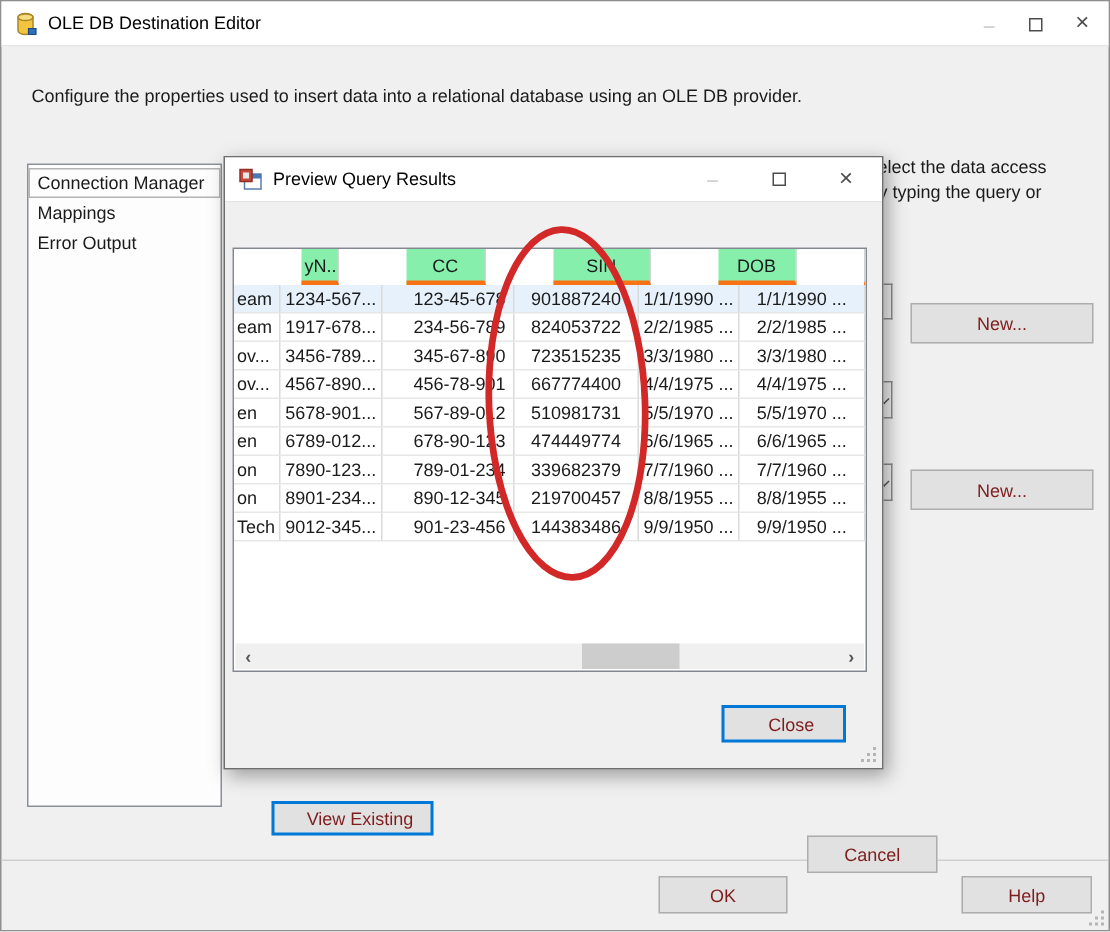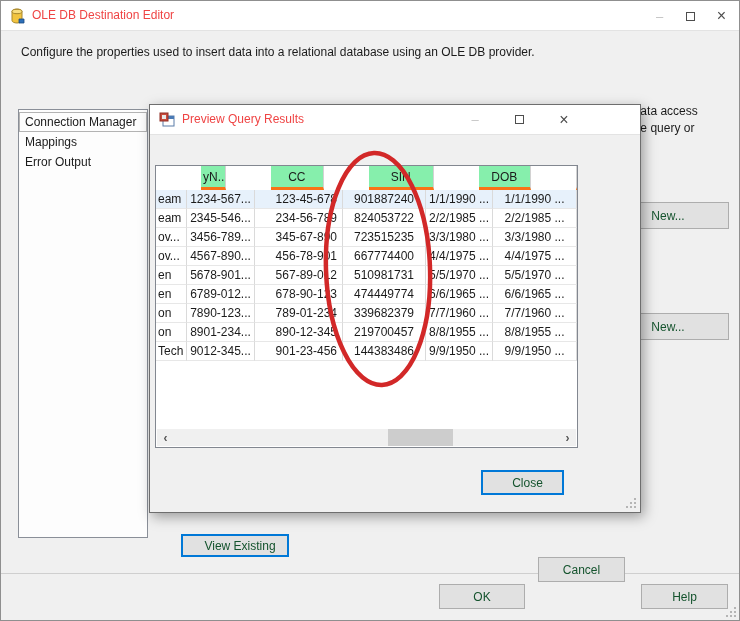--- a/index.html
+++ b/index.html
@@ -6,40 +6,40 @@
   html,body { width: 740px; height: 621px; overflow: hidden; }
   body { font-family: "Liberation Sans", "DejaVu Sans", sans-serif; font-size: 12px; color: #1b1b1b; }
 
   .window { position: relative; width: 740px; height: 621px; background: #f0f0f0;
             border: 1px solid #8f8f8f; }
 
   
   .titlebar { position: absolute; top: 0; left: 0; right: 0; height: 30px; background: #fff;
               border-bottom: 1px solid #e3e3e3; }
   .titlebar .app-icon { position: absolute; left: 8px; top: 7px; width: 16px; height: 16px; }
-  .titlebar .title { position: absolute; left: 31px; top: 0; line-height: 29px; color: #ef4444; }
+  .titlebar .title { position: absolute; left: 31px; top: 0; line-height: 29px; color: #000000; }
   .cap-btns { position: absolute; right: 2px; top: 0; height: 30px; display: flex; }
   .cap-btn { width: 31px; height: 30px; display: flex; align-items: center; justify-content: center;
              color: #4d4d4d; font-size: 13px; }
   .cap-btn.dim { color: #c0c0c0; }
   .max-box { width: 9px; height: 9px; border: 1px solid #4d4d4d; display: block; }
 
   
-  .desc { position: absolute; left: 20px; top: 44px; width: 705px; }
+  .desc { position: absolute; left: 20px; top: 56px; width: 705px; }
 
   
   .sidebar { position: absolute; left: 17px; top: 108px; width: 130px; height: 429px;
              background: #fdfdfd; border: 1px solid #8a8f98; padding-top: 2px; }
   .side-item { height: 20px; line-height: 19px; padding-left: 5px; border: 1px solid transparent; }
   .side-item.focused { border: 1px solid #b3b3b3; }
 
   
   .right-text { position: absolute; left: 578px; width: 158px; line-height: 17px; }
   .btn { background: #e1e1e1; border: 1px solid #adadad; display: flex; align-items: center;
-         justify-content: center; color: #14532d; }
+         justify-content: center; color: #7f1d1d; }
   .btn.accent { border: 2px solid #0078d7; padding-left: 10px; }
   .new-btn { position: absolute; left: 606px; width: 122px; height: 27px; }
   .frag { position: absolute; left: 586px; width: 8px; background: #eee;
           border: 1px solid #8d8d8d; border-left: none; }
   .frag .chev { position: absolute; right: 2px; top: 50%; width: 5px; height: 5px;
                 border-right: 1px solid #555; border-bottom: 1px solid #555;
                 transform: translateY(-70%) rotate(45deg); }
 
   .view-existing { position: absolute; left: 180px; top: 533px; width: 108px; height: 23px; }
   .bottom-sep { position: absolute; left: 0; right: 0; top: 572px; height: 1px; background: #cfcfcf; }
@@ -47,21 +47,21 @@
   .cancel-btn { position: absolute; left: 537px; top: 556px; width: 87px; height: 25px; }
   .help-btn   { position: absolute; left: 640px; top: 583px; width: 87px; height: 25px; }
 
   .grip { position: absolute; width: 11px; height: 11px; }
   .grip i { position: absolute; width: 2px; height: 2px; background: #b5b5b5; }
   .grip i:nth-child(1){ right:0; bottom:0; } .grip i:nth-child(2){ right:4px; bottom:0; }
   .grip i:nth-child(3){ right:8px; bottom:0; } .grip i:nth-child(4){ right:0; bottom:4px; }
   .grip i:nth-child(5){ right:4px; bottom:4px; } .grip i:nth-child(6){ right:0; bottom:8px; }
 
   
-  .preview { position: absolute; left: 148px; top: 103px; width: 492px; height: 409px;
+  .preview { position: absolute; left: 148px; top: 103px; width: 440px; height: 409px;
              background: #f0f0f0; border: 1px solid #6e6e6e;
              box-shadow: 3px 4px 12px rgba(0,0,0,0.35); }
   .preview .titlebar { height: 30px; }
   .preview .form-icon { position: absolute; left: 9px; top: 7px; width: 16px; height: 16px; }
   .preview .title { left: 32px; }
   .pv-cap { position: absolute; top: 0; width: 24px; height: 29px; display: flex;
             align-items: center; justify-content: center; color: #4d4d4d; font-size: 13px; }
   .query-label { position: absolute; left: 10px; top: 137px; }
 
   
@@ -183,21 +183,21 @@
           <div class="trow selected">
             <div class="tcell col0">eam</div>
             <div class="tcell col1">1234-567...</div>
             <div class="tcell col2">123-45-678</div>
             <div class="tcell col3">901887240</div>
             <div class="tcell col4">1/1/1990 ...</div>
             <div class="tcell col5">1/1/1990 ...</div>
           </div>
           <div class="trow">
             <div class="tcell col0">eam</div>
-            <div class="tcell col1">2345-546...</div>
+            <div class="tcell col1">1917-678...</div>
             <div class="tcell col2">234-56-789</div>
             <div class="tcell col3">824053722</div>
             <div class="tcell col4">2/2/1985 ...</div>
             <div class="tcell col5">2/2/1985 ...</div>
           </div>
           <div class="trow">
             <div class="tcell col0">ov...</div>
             <div class="tcell col1">3456-789...</div>
             <div class="tcell col2">345-67-890</div>
             <div class="tcell col3">723515235</div>

